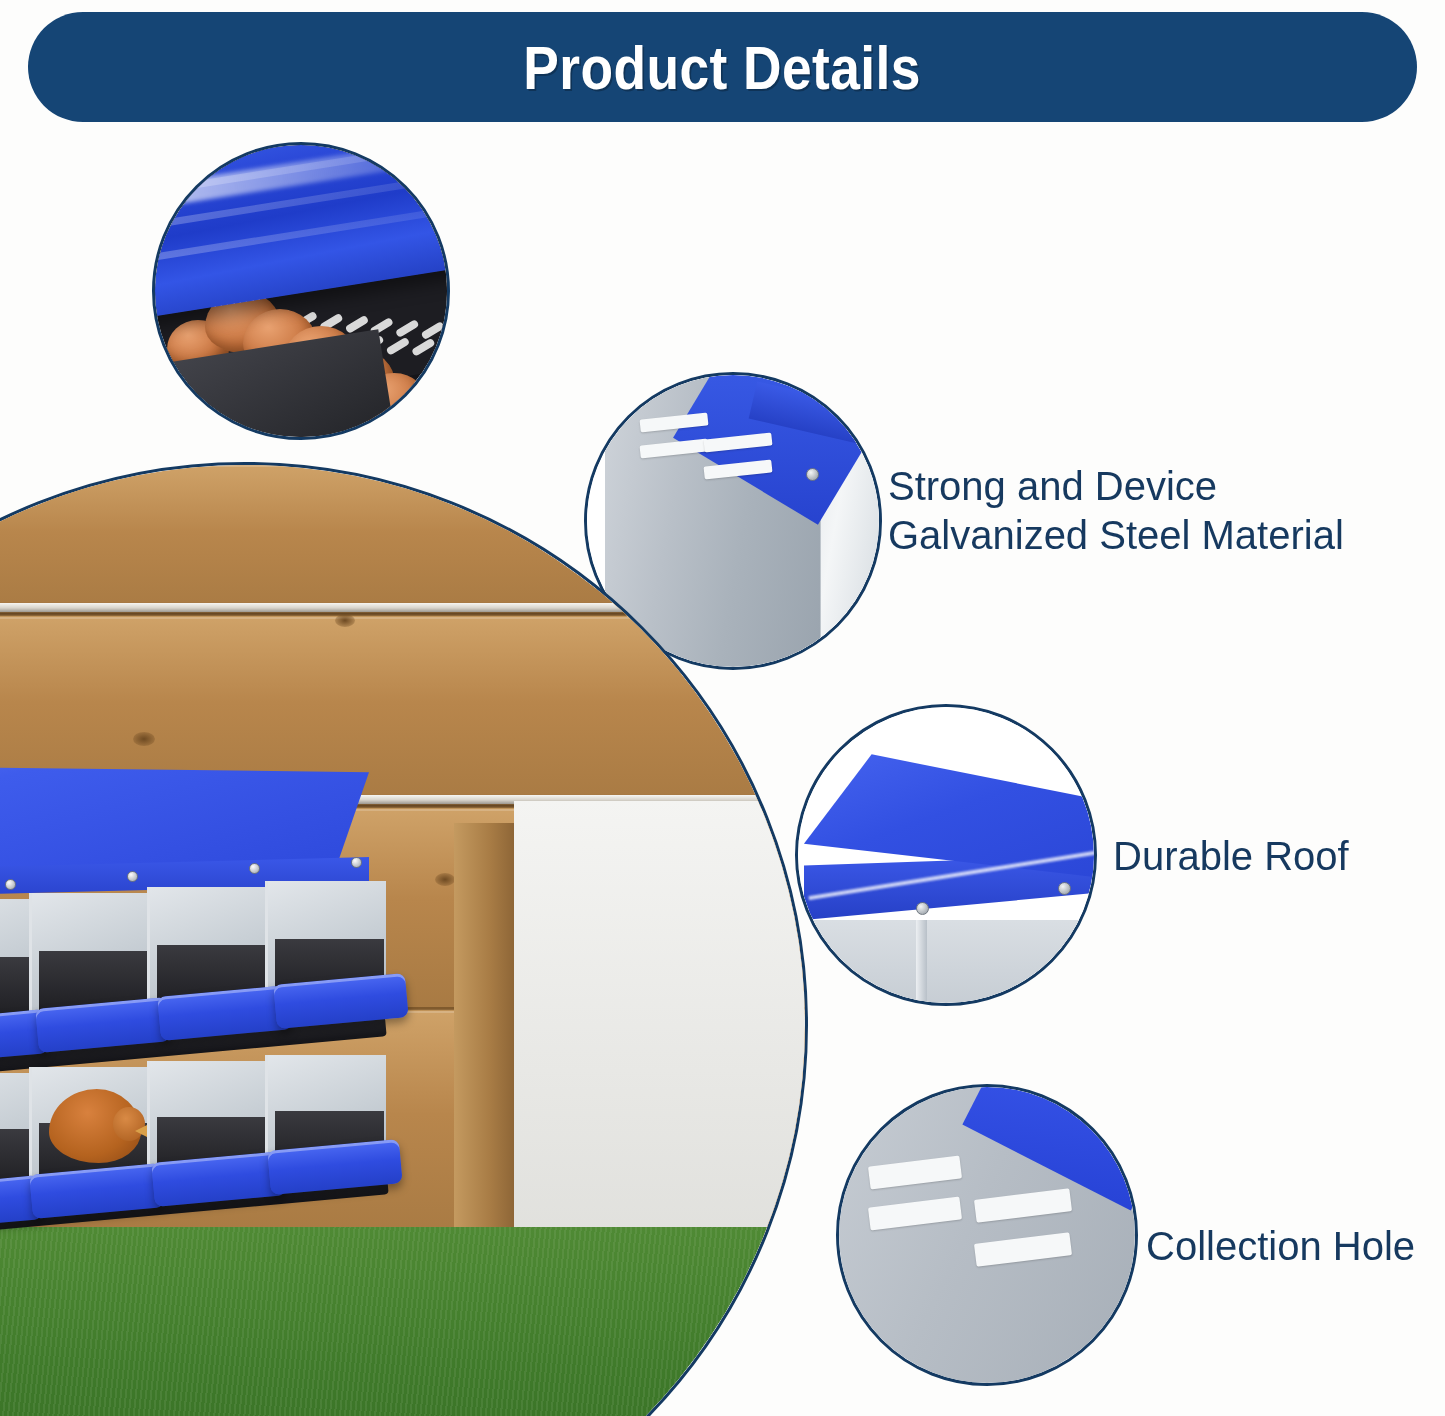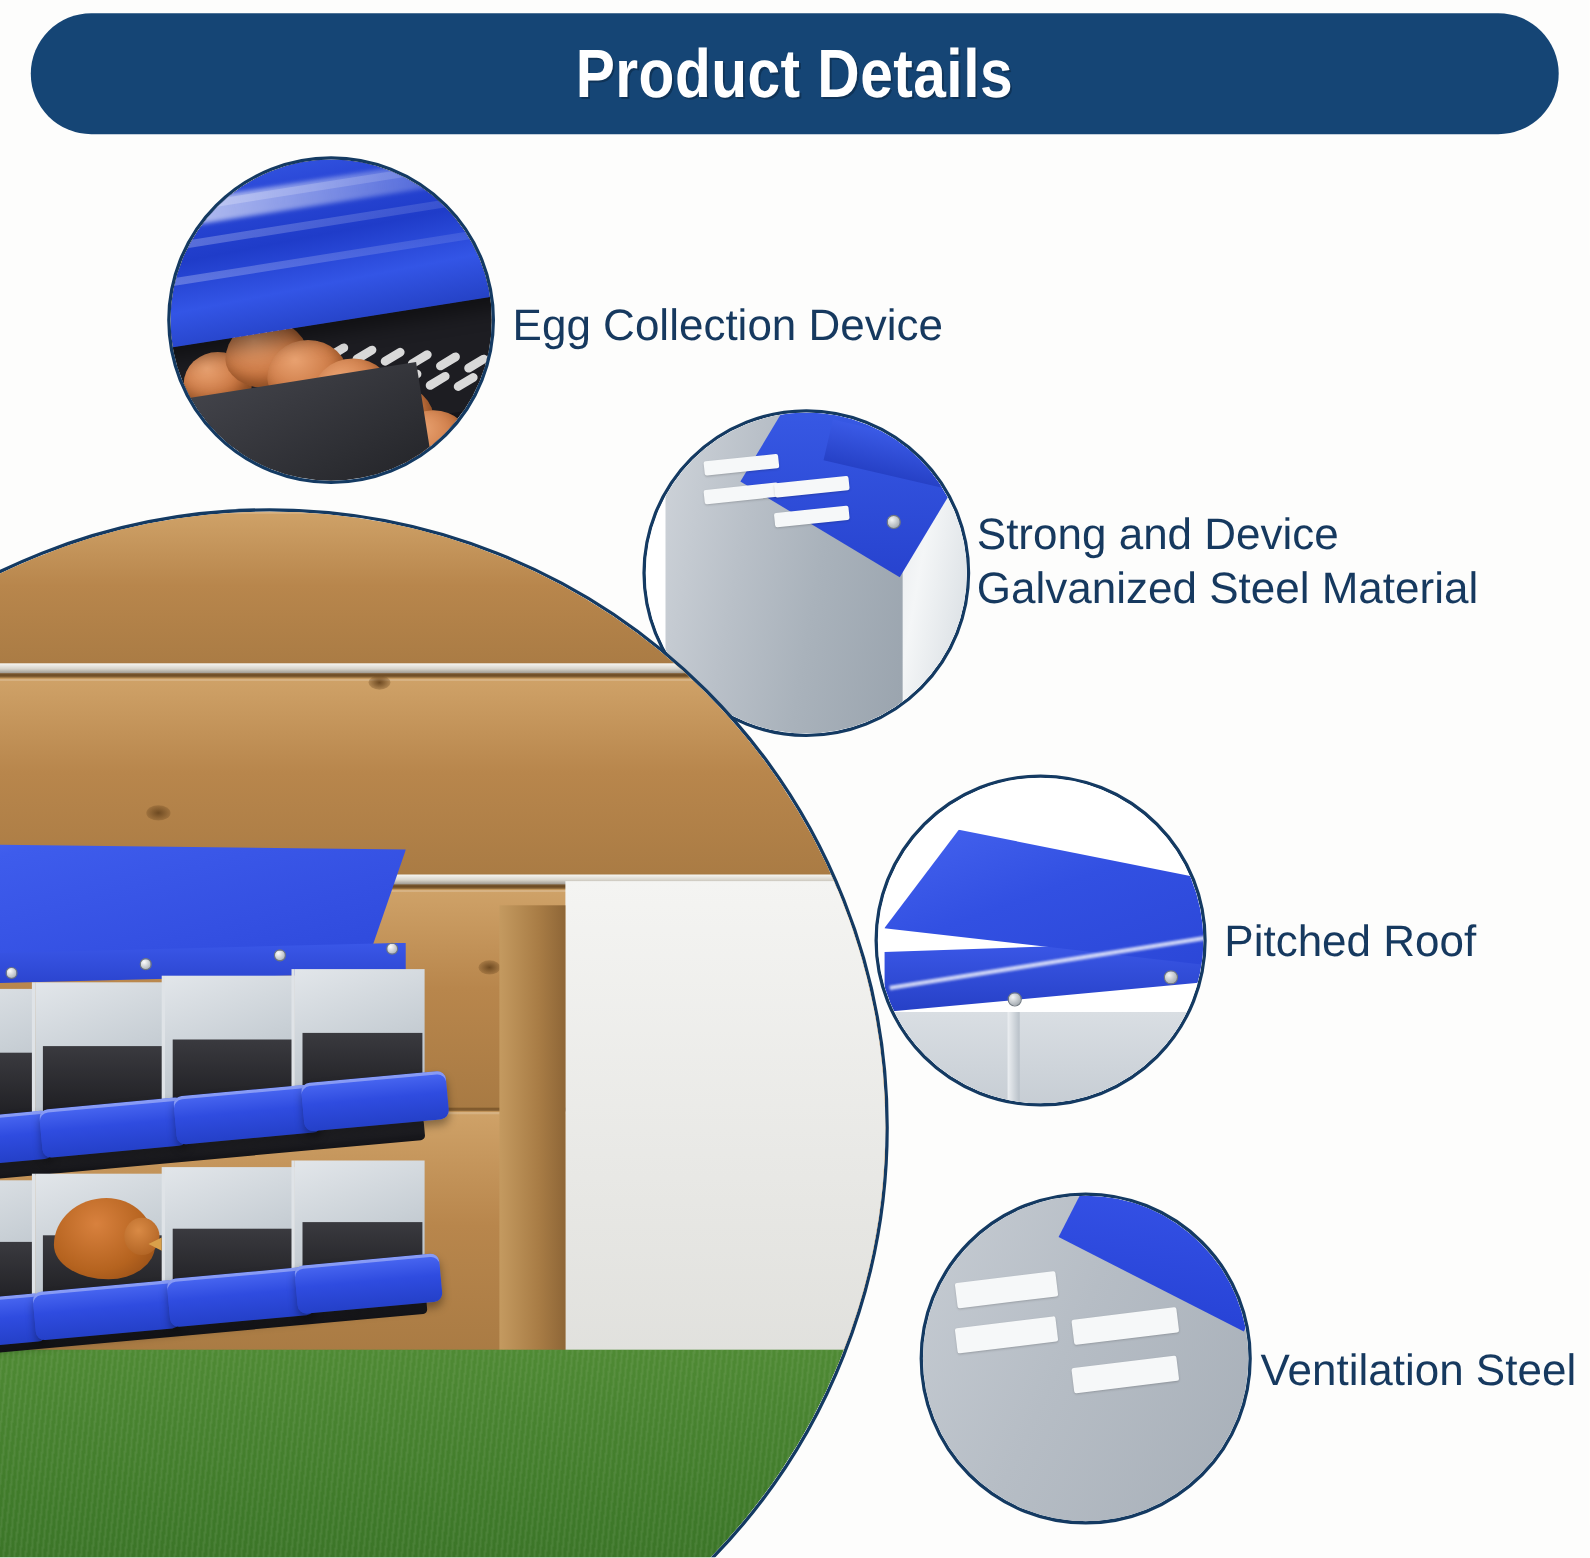--- a/index.html
+++ b/index.html
@@ -303,21 +303,20 @@
       <div class="eggc-tray"></div>
 
       <div class="eggc-lid">
         <div class="eggc-lid-rib" style="top:30%;"></div>
         <div class="eggc-lid-rib" style="top:48%;"></div>
         <div class="eggc-lid-rib" style="top:66%;"></div>
         <div class="eggc-lid-shine"></div>
       </div>
     </div>
   </div>
-  <div class="label" id="label-egg">Egg Collection Device</div>
 
   <div class="circle" id="circle-steel">
     <div class="circle-inner">
       <div class="gs-bg"></div>
       <div class="gs-panel2"></div>
       <div class="gs-panel"></div>
       <div class="gs-roof"></div>
       <div class="gs-roof-edge"></div>
       <div class="gs-screw" style="left:75%;top:32%;"></div>
 
@@ -335,33 +334,33 @@
       <div class="pr-bg"></div>
       <div class="pr-body"></div>
       <div class="pr-post"></div>
       <div class="pr-fascia"></div>
       <div class="pr-top"></div>
       <div class="pr-hl"></div>
       <div class="gs-screw" style="left:40%;top:66%;"></div>
       <div class="gs-screw" style="left:88%;top:59%;"></div>
     </div>
   </div>
-  <div class="label" id="label-roof">Pitched Roof</div>
+  <div class="label" id="label-roof">Durable Roof</div>
 
   <div class="circle" id="circle-vent">
     <div class="circle-inner">
       <div class="vh-bg"></div>
       <div class="vh-roof"></div>
       <div class="vent-slot" style="left:10%;top:25%;width:92px;height:23px;transform:rotate(-7deg);"></div>
       <div class="vent-slot" style="left:10%;top:39%;width:92px;height:23px;transform:rotate(-7deg);"></div>
       <div class="vent-slot" style="left:46%;top:36%;width:96px;height:23px;transform:rotate(-7deg);"></div>
       <div class="vent-slot" style="left:46%;top:51%;width:96px;height:23px;transform:rotate(-7deg);"></div>
     </div>
   </div>
-  <div class="label" id="label-vent">Ventilation Steel</div>
+  <div class="label" id="label-vent">Collection Hole</div>
 
   <div id="photo">
     <div class="ph">
 
       <div class="fence">
         <div class="plank" style="top:0;height:150px;"></div>
         <div class="plank-line" style="top:148px;"></div>
         <div class="rail" style="top:138px;"></div>
         <div class="plank" style="top:152px;height:190px;"></div>
         <div class="plank-line" style="top:340px;"></div>

